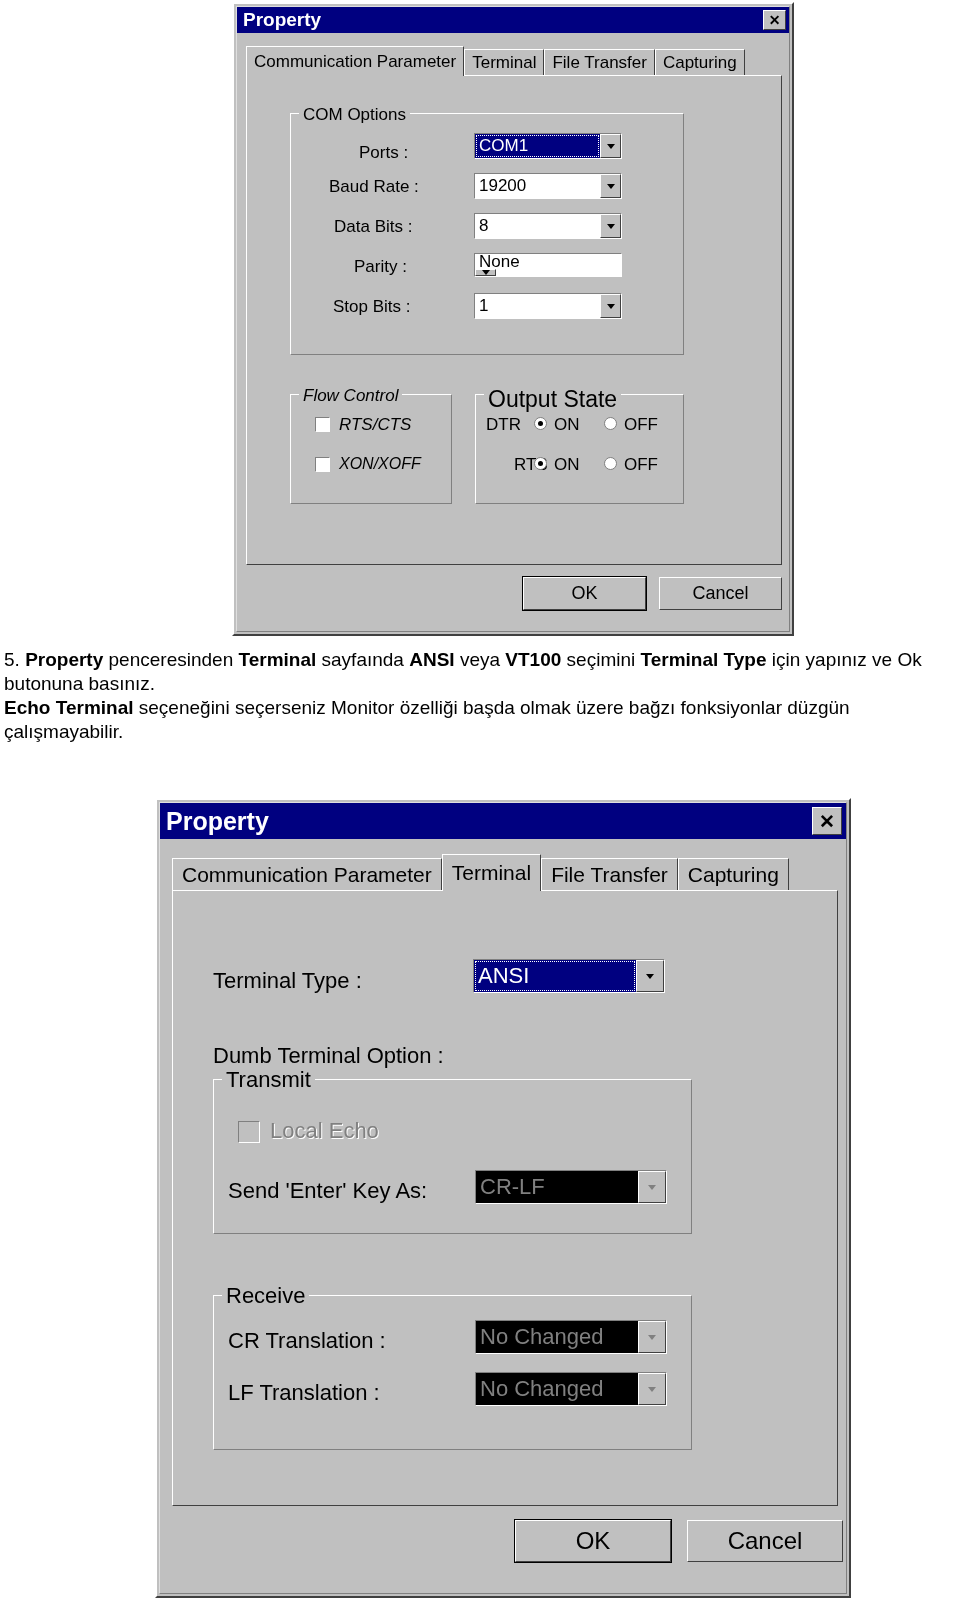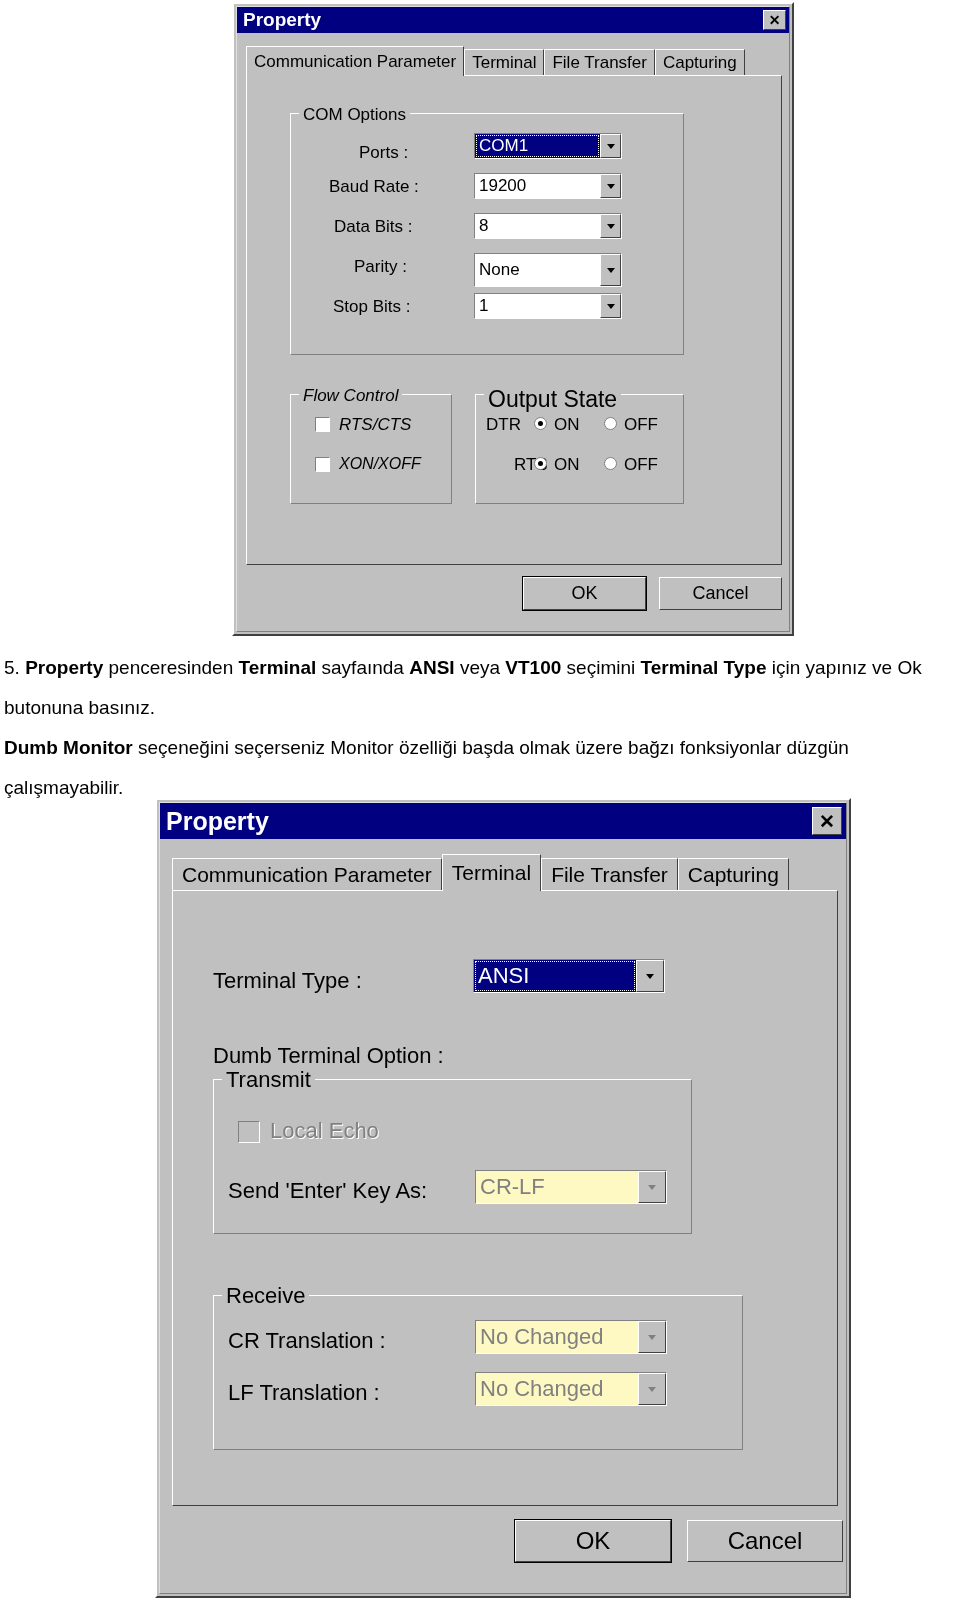--- a/index.html
+++ b/index.html
@@ -110,21 +110,21 @@
     border-bottom:1px solid #ffffff;
   }
   .combo .field{
     flex:1;position:relative;display:flex;align-items:center;
     padding-left:4px;overflow:hidden;white-space:nowrap;color:#000;
     background:#ffffff;
   }
   .combo.sel .field{background:#000080;color:#ffffff;}
   .combo.sel .field.focus{outline:1px dotted #ffffff;outline-offset:-2px;}
   .combo.disabled{background:#c0c0c0;}
-  .combo.disabled .field{background:#fef9c3;color:#808080;}
+  .combo.disabled .field{background:#000000;color:#808080;}
   .combo .arrowbtn{
     width:21px;background:#c0c0c0;
     border-top:1px solid #ffffff;
     border-left:1px solid #ffffff;
     border-right:1px solid #404040;
     border-bottom:1px solid #404040;
     display:flex;align-items:center;justify-content:center;
     box-sizing:border-box;
   }
   .arrow-gl{
@@ -161,21 +161,21 @@
     border-right:1px solid #404040;
     border-bottom:1px solid #404040;
     display:flex;align-items:center;justify-content:center;
     box-sizing:border-box;color:#000;
   }
   .btn.default{box-shadow:0 0 0 1px #000000;}
 
   
   .doc-text{
     position:absolute;color:#000;
-    font-size:19px;line-height:40px;
+    font-size:19px;line-height:24px;
   }
   .doc-text b{font-weight:bold;}
 </style>
 </head>
 <body>
 
 <div class="win" style="left:232px;top:2px;width:562px;height:634px;">
   <div class="win-inner"></div>
 
   <div class="titlebar" style="height:26px;">
@@ -222,21 +222,21 @@
 
       <span class="lbl" style="left:43px;top:103px;font-size:17px;">Data Bits :</span>
       <div class="combo" style="left:183px;top:99px;width:148px;height:26px;">
         <div class="field" style="font-size:17px;">8</div>
         <div class="arrowbtn">
           <span class="arrow-gl"></span>
         </div>
       </div>
 
       <span class="lbl" style="left:63px;top:143px;font-size:17px;">Parity :</span>
-      <div class="combo" style="left:183px;top:139px;width:148px;height:34px;">
+      <div class="combo" style="left:183px;top:139px;width:148px;height:24px;flex-direction:column;">
         <div class="field" style="font-size:17px;">None</div>
         <div class="arrowbtn">
           <span class="arrow-gl"></span>
         </div>
       </div>
 
       <span class="lbl" style="left:42px;top:183px;font-size:17px;">Stop Bits :</span>
       <div class="combo" style="left:183px;top:179px;width:148px;height:26px;">
         <div class="field" style="font-size:17px;">1</div>
         <div class="arrowbtn">
@@ -284,21 +284,21 @@
   <div class="btn" style="left:425px;top:573px;width:123px;height:33px;font-size:18px;">
     <span>Cancel</span>
   </div>
 </div>
 
 <div class="doc-text" style="left:4px;top:648px;width:948px;">
   <div>
     <span>5. </span><b>Property</b><span> penceresinden </span><b>Terminal</b><span> sayfaında </span><b>ANSI</b><span> veya </span><b>VT100</b><span> seçimini </span><b>Terminal Type</b><span> için yapınız ve Ok butonuna basınız.</span>
   </div>
   <div>
-    <b>Dumb Monitor</b><span> seçeneğini seçerseniz Monitor özelliği başda olmak üzere bağzı fonksiyonlar düzgün çalışmayabilir.</span>
+    <b>Echo Terminal</b><span> seçeneğini seçerseniz Monitor özelliği başda olmak üzere bağzı fonksiyonlar düzgün çalışmayabilir.</span>
   </div>
 </div>
 
 <div class="win" style="left:155px;top:798px;width:696px;height:800px;">
   <div class="win-inner"></div>
 
   <div class="titlebar" style="height:36px;">
     <span class="title-text" style="font-size:25px;">Property</span>
   </div>
   <div class="close-btn" style="right:7px;top:7px;width:30px;height:28px;font-size:19px;">✕</div>
@@ -339,21 +339,21 @@
 
       <span class="lbl" style="left:14px;top:98px;font-size:22px;">Send 'Enter' Key  As:</span>
       <div class="combo disabled" style="left:261px;top:90px;width:192px;height:34px;">
         <div class="field" style="font-size:22px;">CR-LF</div>
         <div class="arrowbtn" style="width:28px;">
           <span class="arrow-gl dim"></span>
         </div>
       </div>
     </div>
 
-    <div class="group" style="left:40px;top:404px;width:530px;height:155px;">
+    <div class="group" style="left:40px;top:404px;width:479px;height:155px;">
       <div class="group-inner"></div>
       <span class="group-title" style="font-size:22px;top:-13px;">Receive</span>
 
       <span class="lbl" style="left:14px;top:32px;font-size:22px;">CR Translation :</span>
       <div class="combo disabled" style="left:261px;top:24px;width:192px;height:34px;">
         <div class="field" style="font-size:22px;">No Changed</div>
         <div class="arrowbtn" style="width:28px;">
           <span class="arrow-gl dim"></span>
         </div>
       </div>

